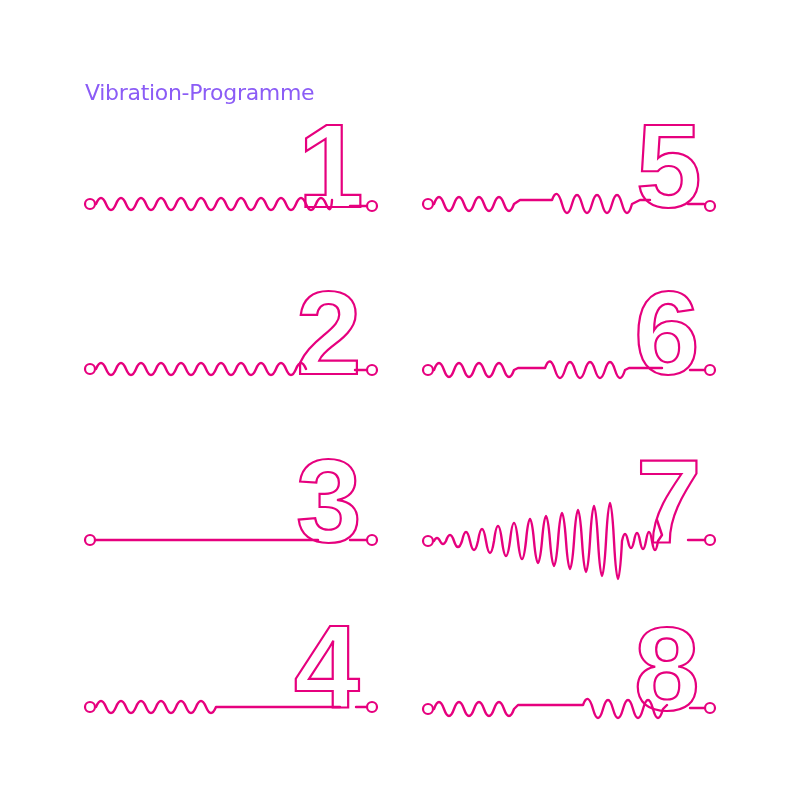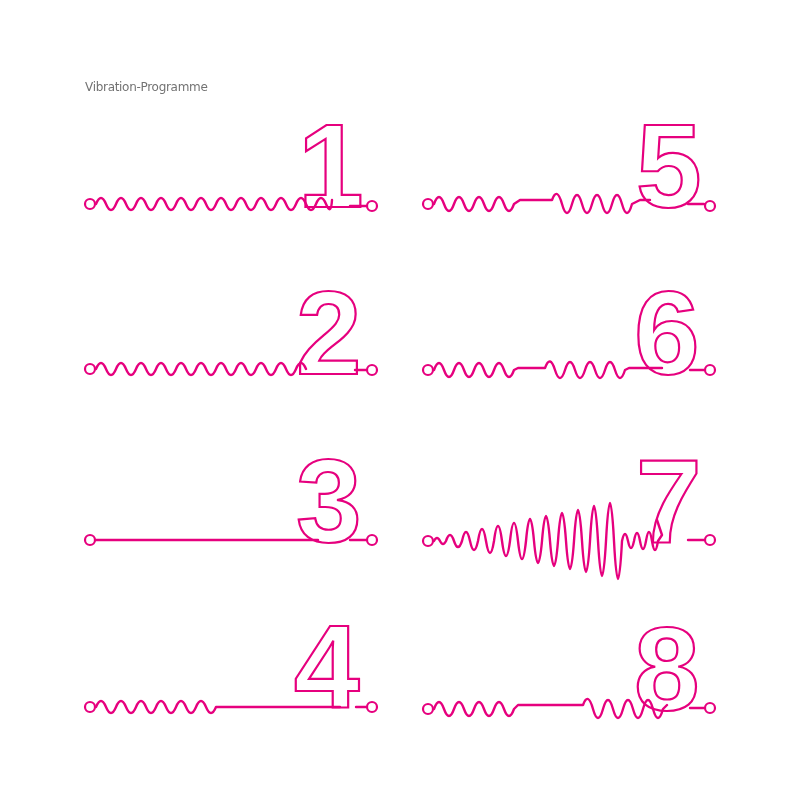--- a/index.html
+++ b/index.html
@@ -1,17 +1,17 @@
 <!DOCTYPE html>
 <html><head>
 <meta charset="utf-8">
 <style>
   html,body{margin:0;padding:0;background:#ffffff;}
   body{width:800px;height:800px;position:relative;overflow:hidden;font-family:"Liberation Sans",sans-serif;}
-  .title{position:absolute;left:85px;top:80px;font-size:12px;color:#737373;font-family:"DejaVu Sans",sans-serif;letter-spacing:-0.3px;}
+  .title{position:absolute;left:85px;top:80px;font-size:22px;color:#8b5cf6;font-family:"DejaVu Sans",sans-serif;letter-spacing:-0.3px;}
   svg.canvas{position:absolute;left:0;top:0;}
   .num{font-family:"Liberation Sans",sans-serif;font-weight:bold;font-size:118px;fill:#ffffff;stroke:#e6007e;stroke-width:2.2;}
   .wave{fill:none;stroke:#e6007e;stroke-width:2.4;stroke-linejoin:round;stroke-linecap:round;}
   .dot{fill:#ffffff;stroke:#e6007e;stroke-width:2.2;}
 </style>
 </head>
 <body>
 
 <div class="title">Vibration-Programme</div>
 

